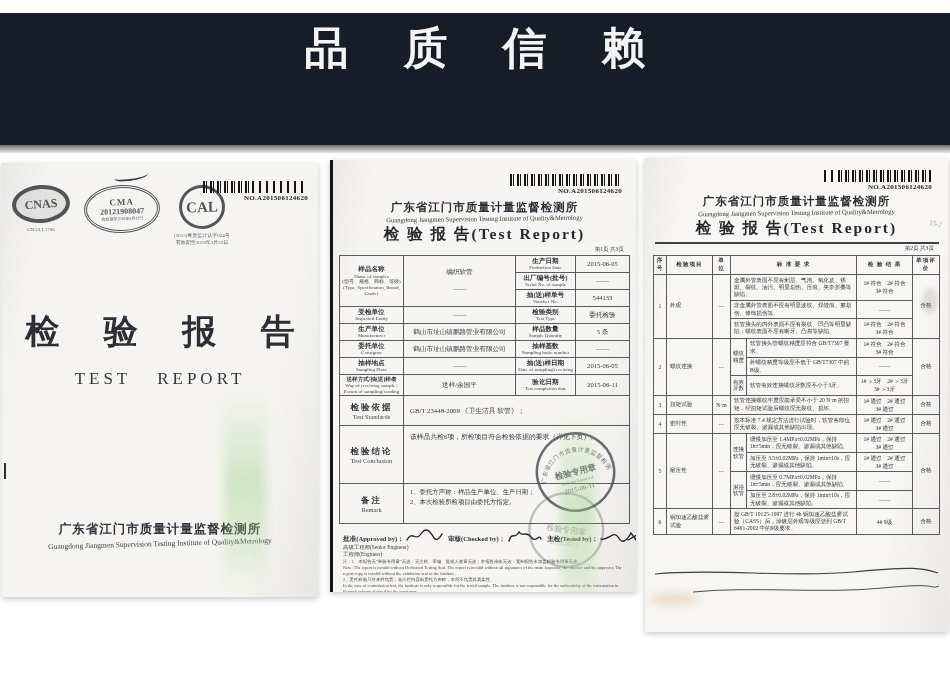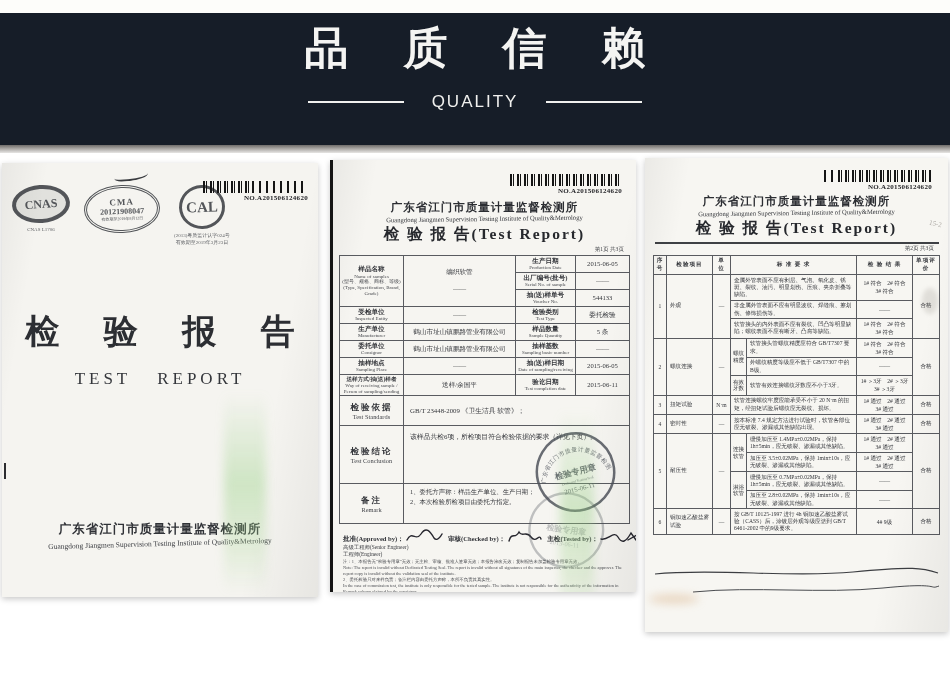--- a/index.html
+++ b/index.html
@@ -122,25 +122,20 @@
 </style>
 </head>
 <body>
 
 <div class="page">
 
   <div class="top-strip"></div>
 
   <div class="hero">
     <div class="hero-title">品 质 信 赖</div>
-    <div class="hero-sub">
-      <div class="hero-line"></div>
-      <div class="hero-subtitle">QUALITY</div>
-      <div class="hero-line"></div>
-    </div>
   </div>
   <div class="metal-strip"></div>
 
   <div class="doc doc-left">
     <div class="pen-mark"></div>
     <div class="stamps-row">
       <div class="stamp">
         <div class="oval-cnas">CNAS</div>
         <div class="cap">CNAS L1706</div>
       </div>

